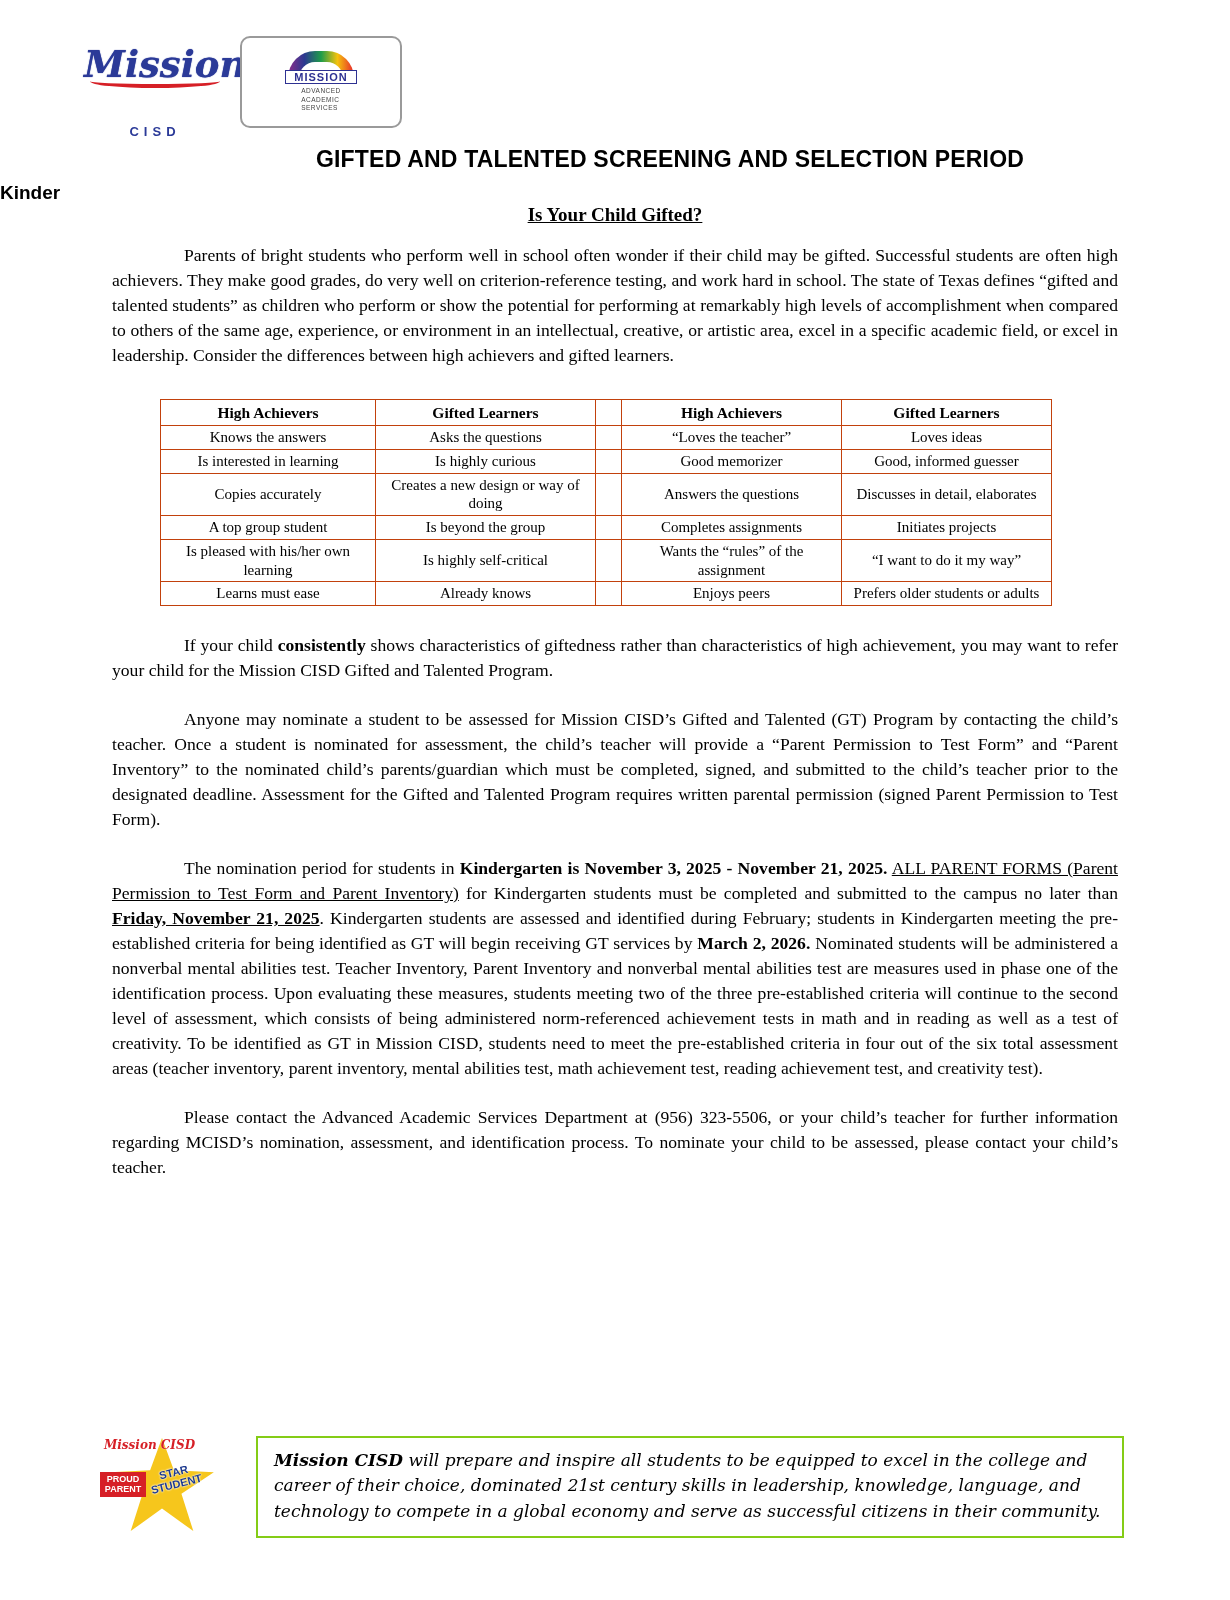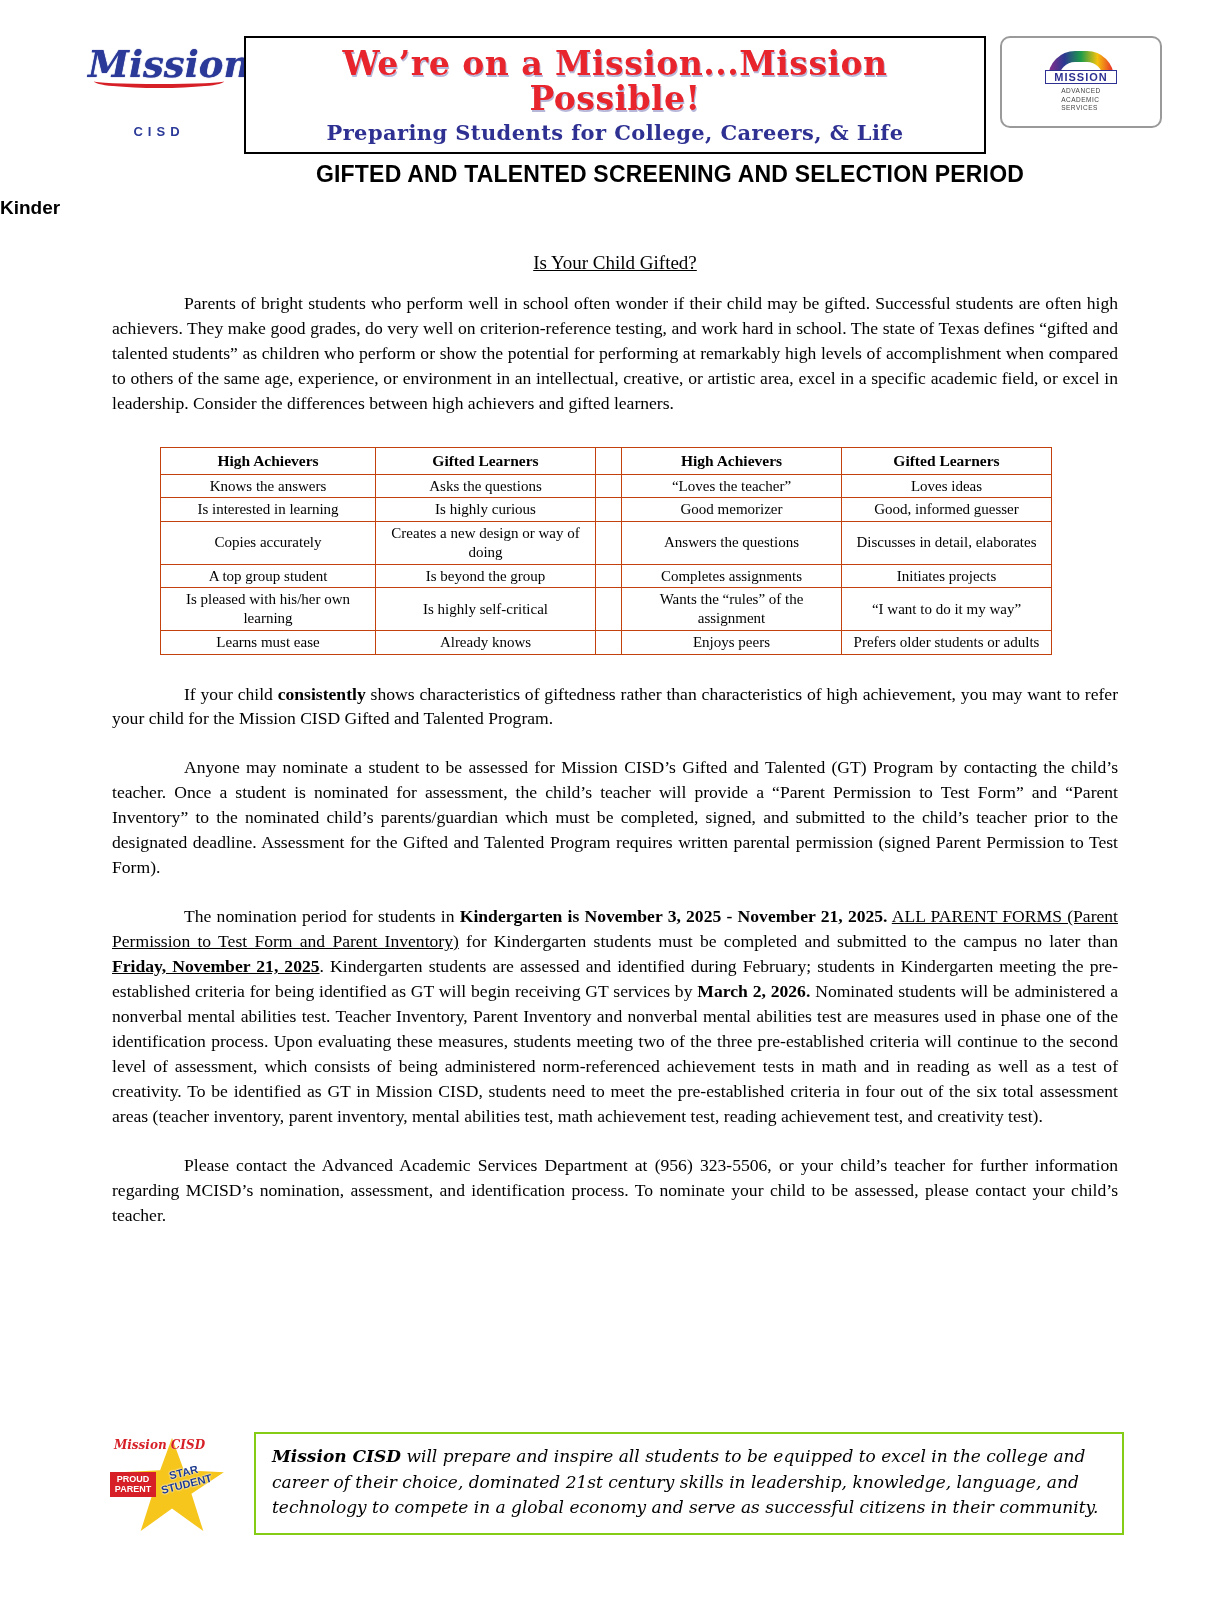--- a/index.html
+++ b/index.html
@@ -3,21 +3,21 @@
 <meta charset="utf-8">
 <style>
   * { margin:0; padding:0; box-sizing:border-box; }
   html,body { background:#fff; }
   .page {
     position:relative; width:1230px; height:1600px; background:#fff;
     font-family:"Liberation Serif", serif; color:#000; overflow:hidden;
   }
 
   
-  .header { display:flex; align-items:flex-start; padding:36px 68px 0 60px; gap:14px;justify-content:flex-end; }
+  .header { display:flex; align-items:flex-start; padding:36px 68px 0 84px; gap:14px; }
   .logo-left { width:142px; flex:none; text-align:center; padding-top:10px; }
   .logo-script {
     font-family:"DejaVu Serif", serif; font-style:italic; font-weight:bold;
     font-size:37px; color:var(--logo-blue,#2b3a98); line-height:1;
     text-shadow:0 0 1px var(--logo-blue,#2b3a98);
   }
   .logo-swoosh { height:8px; margin:-3px 6px 3px; border-bottom:4px solid var(--accent-red,#d61f26); border-radius:0 0 60% 60%/0 0 100% 100%; }
   .logo-cisd { font-family:"Liberation Sans",sans-serif; font-size:13px; font-weight:bold; letter-spacing:5px; color:var(--logo-blue,#2b3a98);margin-top:36px; }
 
   .banner { width:742px; flex:none; border:2px solid #000; text-align:center; padding:9px 6px 7px; background:#fff; }
@@ -51,38 +51,38 @@
 
   
   .doc-title {
     margin-top:7px; text-align:center; transform:translateX(55px);
     font-family:"Liberation Sans",sans-serif; font-weight:bold; font-size:23px; letter-spacing:.2px;
   }
   .grade-title { margin-top:9px; font-family:"Liberation Sans",sans-serif; font-weight:bold; font-size:19px; }
 
   
   .content { padding:0 112px; }
-  .question-title { margin-top:33px; text-align:center; font-weight:normal; font-size:19px; text-decoration:underline; }
+  .question-title { text-align:center; font-weight:bold; font-size:19px; text-decoration:underline; }
   p.body { font-size:17.6px; line-height:1.42; text-align:justify; }
   p.indent { text-indent:72px; }
   .intro { margin-top:17px; }
   .after-table { margin-top:27px; }
   .para { margin-top:24px; }
 
   
   .gt-table { border-collapse:collapse; margin:31px 0 0 48px; font-size:15px; table-layout:fixed; }
   .gt-table th, .gt-table td {
     border:1px solid #c2410c; text-align:center; vertical-align:middle;
     padding:2px 8px; line-height:1.25;
   }
   .gt-table th { font-weight:bold; font-size:15.5px; padding:3px 8px; }
   .gt-table .gap { padding:0; }
 
   
-  .footer { position:absolute; left:110px; right:106px; bottom:62px; display:flex; align-items:flex-start; gap:20px; }
+  .footer { position:absolute; left:100px; right:106px; bottom:62px; display:flex; align-items:flex-end; gap:32px; }
   .star-logo { position:relative; width:124px; height:106px; flex:none; }
   .star {
     position:absolute; left:8px; top:6px; width:108px; height:98px;
     background:var(--star-gold,#f6c61c);
     clip-path:polygon(50% 0%,61% 33%,98% 35%,68% 57%,79% 95%,50% 72%,21% 95%,32% 57%,2% 35%,39% 33%);
     filter:drop-shadow(0 0 1px #8a6d00);
   }
   .star-mission {
     position:absolute; left:4px; top:6px; font-family:"DejaVu Serif",serif; font-style:italic; font-weight:bold;
     font-size:12px; color:var(--accent-red,#d61f26); text-shadow:0 0 1px #fff;
@@ -106,24 +106,20 @@
 
 <div class="page">
 
   <div class="header">
     <div class="logo-left">
       <div class="logo-script">Mission</div>
       <div class="logo-swoosh"></div>
       <div class="logo-cisd">CISD</div>
     </div>
 
-    <div class="banner">
-      <div class="banner-title">We’re on a Mission...Mission Possible!</div>
-      <div class="banner-subtitle">Preparing Students for College, Careers, &amp; Life</div>
-    </div>
 
     <div class="badge">
       <div class="badge-arc"></div>
       <div class="badge-mission">MISSION</div>
       <div class="badge-sub">
         <div>ADVANCED</div>
         <div>ACADEMIC</div>
         <div>SERVICES</div>
       </div>
     </div>

